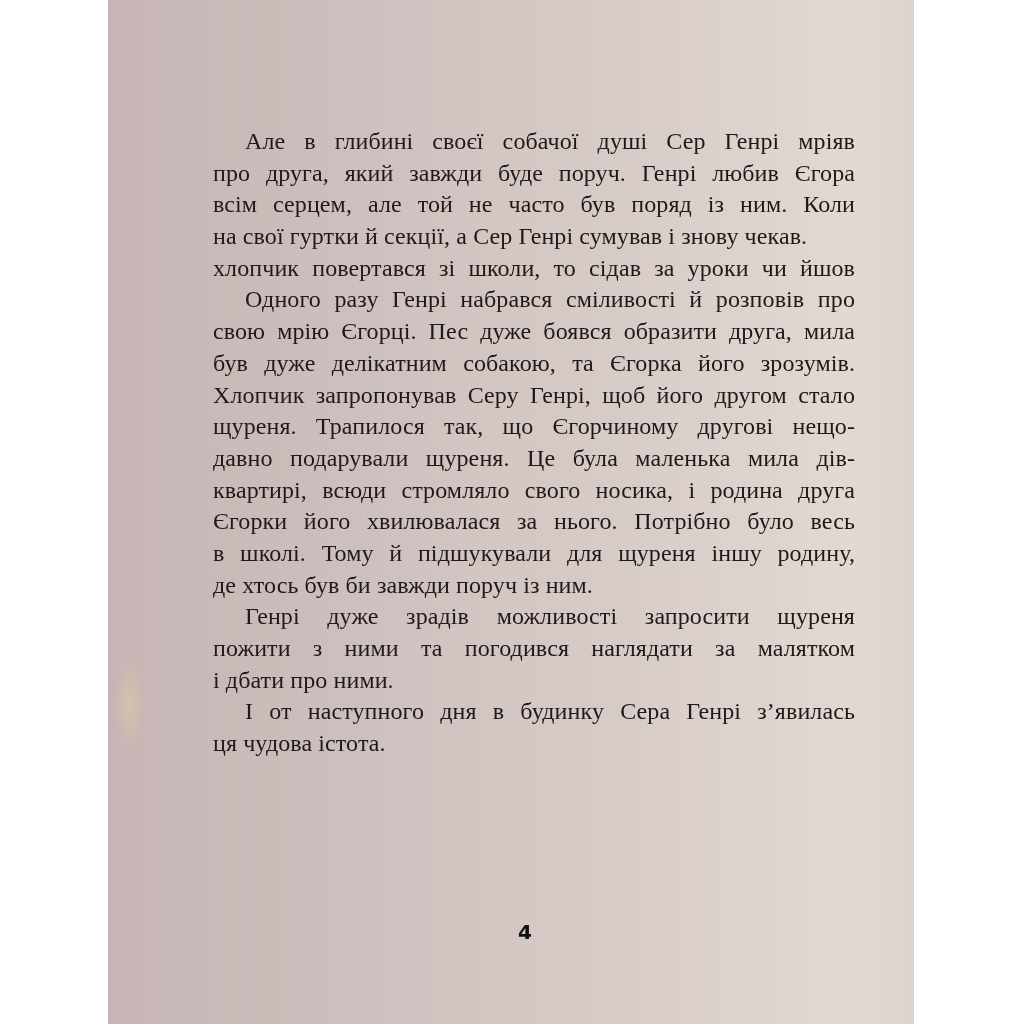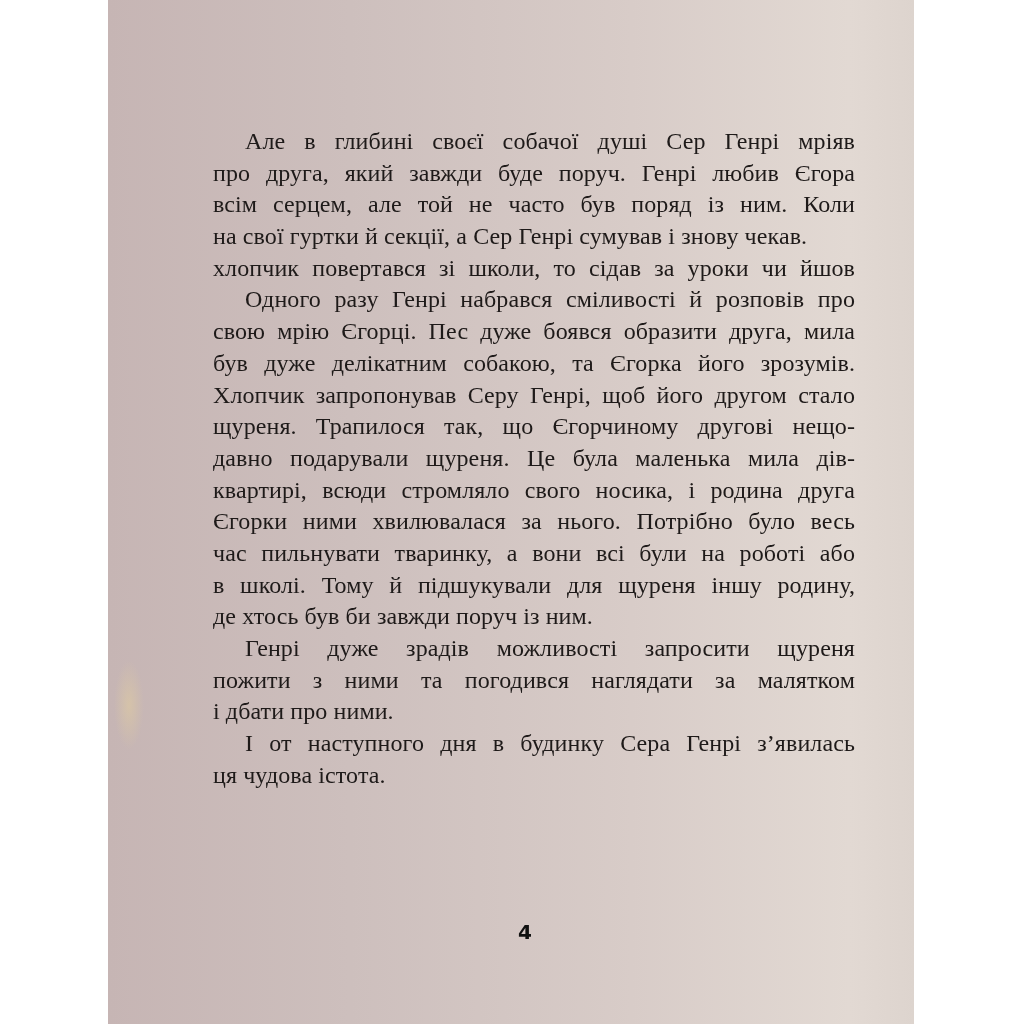--- a/index.html
+++ b/index.html
@@ -60,22 +60,21 @@
     <div class="line">всім серцем, але той не часто був поряд із ним. Коли</div>
     <div class="line last">на свої гуртки й секції, а Сер Генрі сумував і знову чекав.</div>
     <div class="line">хлопчик повертався зі школи, то сідав за уроки чи йшов</div>
     <div class="line indent">Одного разу Генрі набрався сміливості й розповів про</div>
     <div class="line">свою мрію Єгорці. Пес дуже боявся образити друга, мила</div>
     <div class="line">був дуже делікатним собакою, та Єгорка його зрозумів.</div>
     <div class="line">Хлопчик запропонував Серу Генрі, щоб його другом стало</div>
     <div class="line">щуреня. Трапилося так, що Єгорчиному другові нещо-</div>
     <div class="line">давно подарували щуреня. Це була маленька мила дів-</div>
     <div class="line">квартирі, всюди стромляло свого носика, і родина друга</div>
-    <div class="line">Єгорки ними хвилювалася за нього. Потрібно було весь</div>
-    <div class="line">час пильнувати тваринку, а вони всі були на роботі або</div>
+    <div class="line">Єгорки його хвилювалася за нього. Потрібно було весь</div>
     <div class="line">в школі. Тому й підшукували для щуреня іншу родину,</div>
     <div class="line last">де хтось був би завжди поруч із ним.</div>
     <div class="line indent">Генрі дуже зрадів можливості запросити щуреня</div>
     <div class="line">пожити з ними та погодився наглядати за малятком</div>
     <div class="line last">і дбати про ними.</div>
     <div class="line indent">І от наступного дня в будинку Сера Генрі з’явилась</div>
     <div class="line last">ця чудова істота.</div>
   </div>
   <div class="pagenum">4</div>
 </div>

